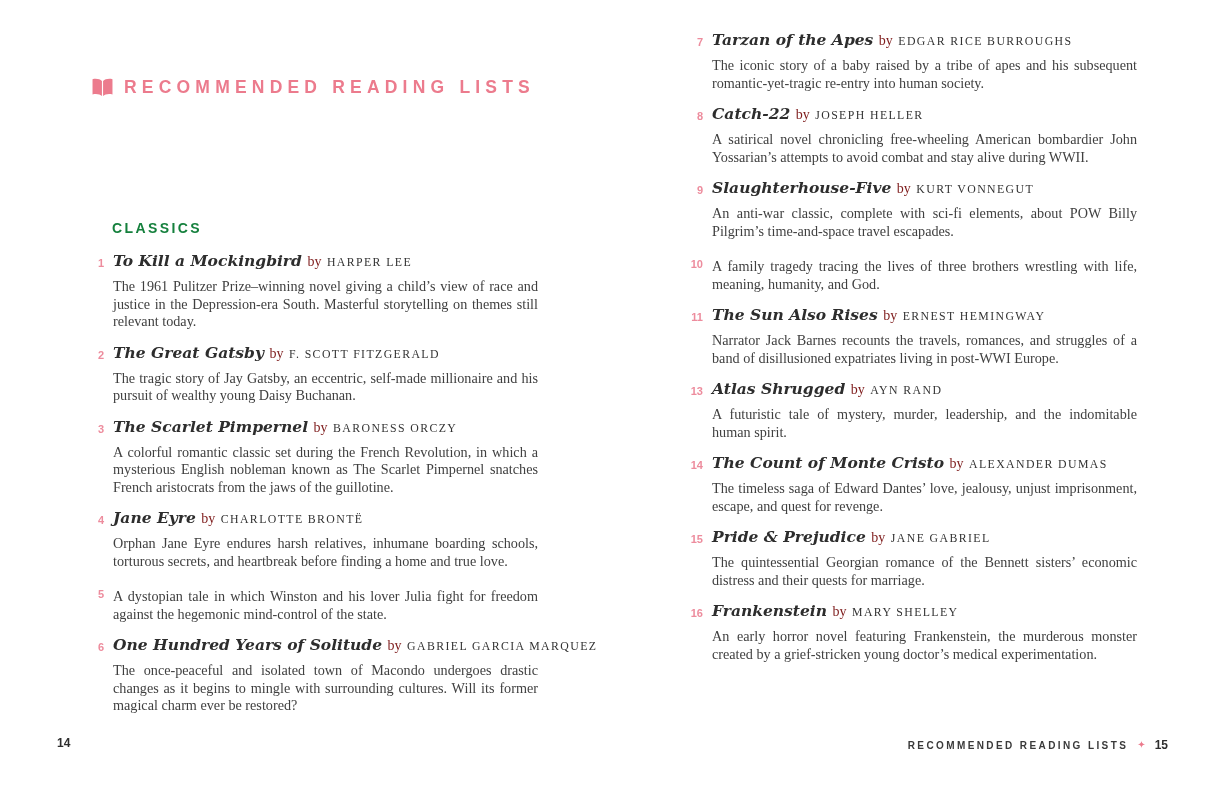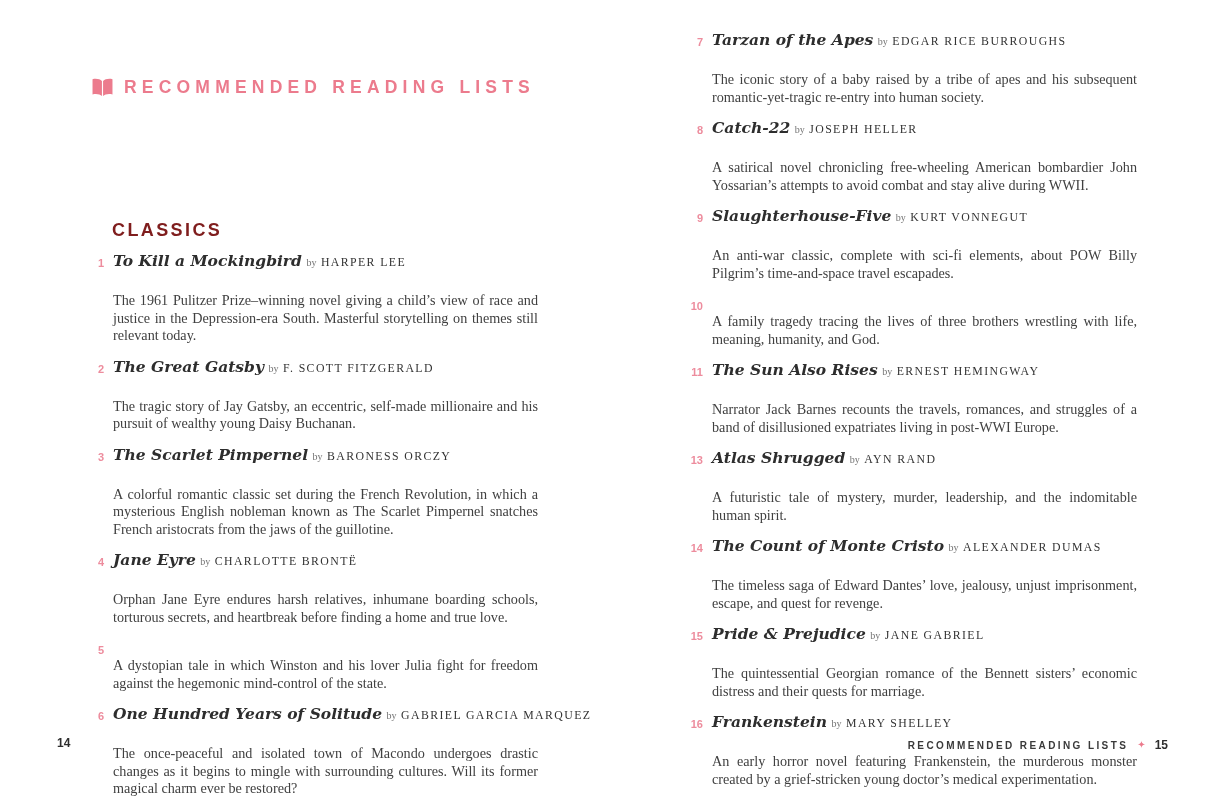--- a/index.html
+++ b/index.html
@@ -29,23 +29,23 @@
     letter-spacing: 5.2px;
     color: #ec7b8d;
     white-space: nowrap;
   }
 
   
   .section-heading {
     position: absolute; top: 220px; left: 112px;
     font-family: "Liberation Sans", sans-serif;
     font-weight: bold;
-    font-size: 18px;
+    font-size: 14px;
     letter-spacing: 2.4px;
-    color: #7f1d1d;
+    color: #15803d;
   }
 
   
   .book-list { position: absolute; width: 456px; }
   .book-list-left  { top: 251px; left: 82px; }
   .book-list-right { top: 30px;  left: 68px; }
 
   .book-item { display: flex; margin-bottom: 12px; }
   .book-num {
     flex: none; width: 22px; text-align: right; padding-right: 9px;
@@ -59,32 +59,32 @@
   .book-body { flex: 1; min-width: 0; }
   .book-title-line { line-height: 20px; white-space: nowrap; }
   .book-title {
     font-family: "DejaVu Serif", serif;
     font-style: italic;
     font-weight: bold;
     font-size: 15.5px;
     color: #2d2d2d;
   }
   .book-by {
-    font-size: 10px;
-    color: #737373;
+    font-size: 14px;
+    color: #7f1d1d;
     margin: 0 2px;
   }
   .book-author {
     font-size: 11.8px;
     font-weight: normal;
     letter-spacing: 1.4px;
     color: #333333;
   }
   .book-desc {
-    margin-top: 19px;
+    margin-top: 6px;
     font-size: 14.2px;
     line-height: 17.5px;
     text-align: justify;
     color: #404040;
   }
 
   
   .folio-left {
     position: absolute; left: 57px; top: 736px;
     font-family: "Liberation Sans", sans-serif;

